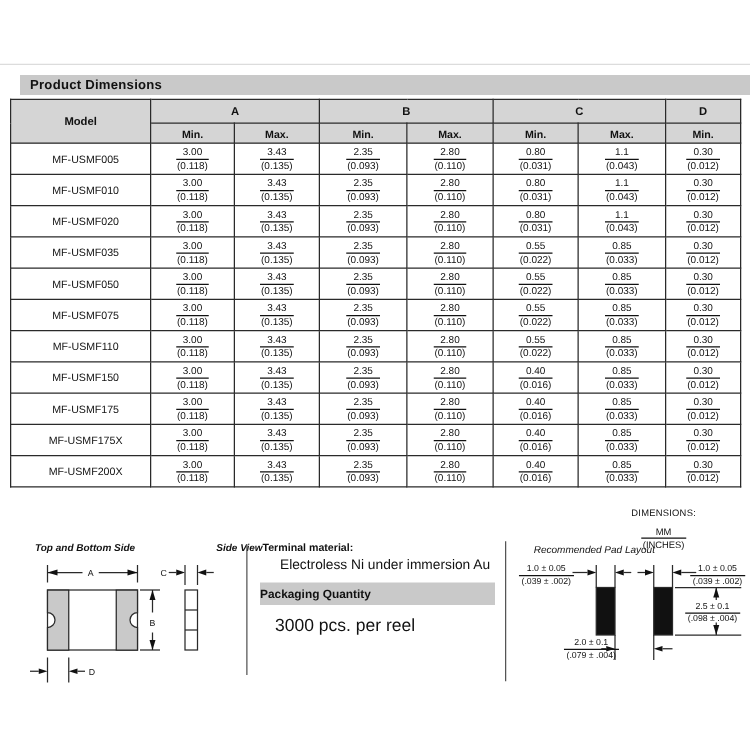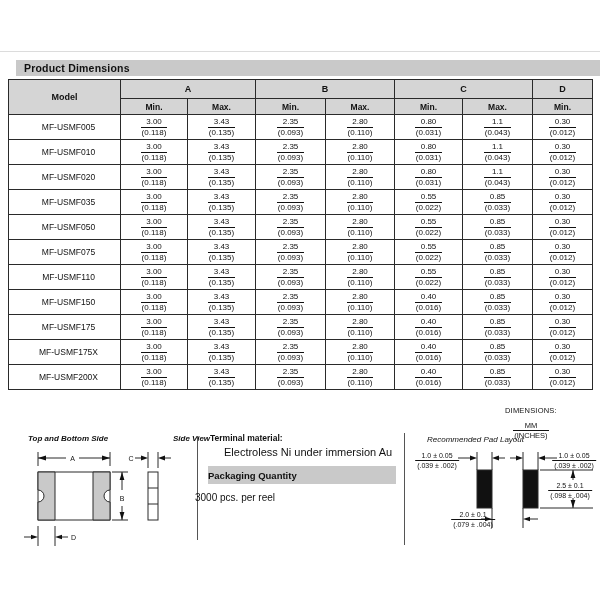--- a/index.html
+++ b/index.html
@@ -46,21 +46,21 @@
   .dimnote .frac{font-size:7.5px;text-align:center;line-height:9px;}
 
   .view-title{position:absolute;font-size:8px;font-weight:bold;font-style:italic;white-space:nowrap;}
   .note-title{position:absolute;left:210px;top:433px;font-size:8.5px;font-weight:bold;}
   .note-value{position:absolute;left:224px;top:446px;font-size:11px;}
   .pkg-bar{
     position:absolute;left:208px;top:466px;width:188px;height:18px;
     background:var(--bar-fill);display:flex;align-items:center;
   }
   .pkg-bar span{font-size:9.5px;font-weight:bold;}
-  .pkg-value{position:absolute;left:195px;top:492px;font-size:10px;}
+  .pkg-value{position:absolute;left:220px;top:492px;font-size:14px;}
 
   .vdiv{position:absolute;width:1px;background:#555;}
   .vdiv.d1{left:197px;top:436px;height:104px;}
   .vdiv.d2{left:404px;top:433px;height:112px;}
 
   svg{position:absolute;overflow:visible;}
   svg.views{left:0;top:430px;}
   svg.pads{left:405px;top:430px;}
   svg line,svg path,svg rect{stroke:var(--line);stroke-width:1;}
   svg text{font-family:"Liberation Sans","DejaVu Sans",sans-serif;font-size:7px;fill:#111;stroke:none;}

